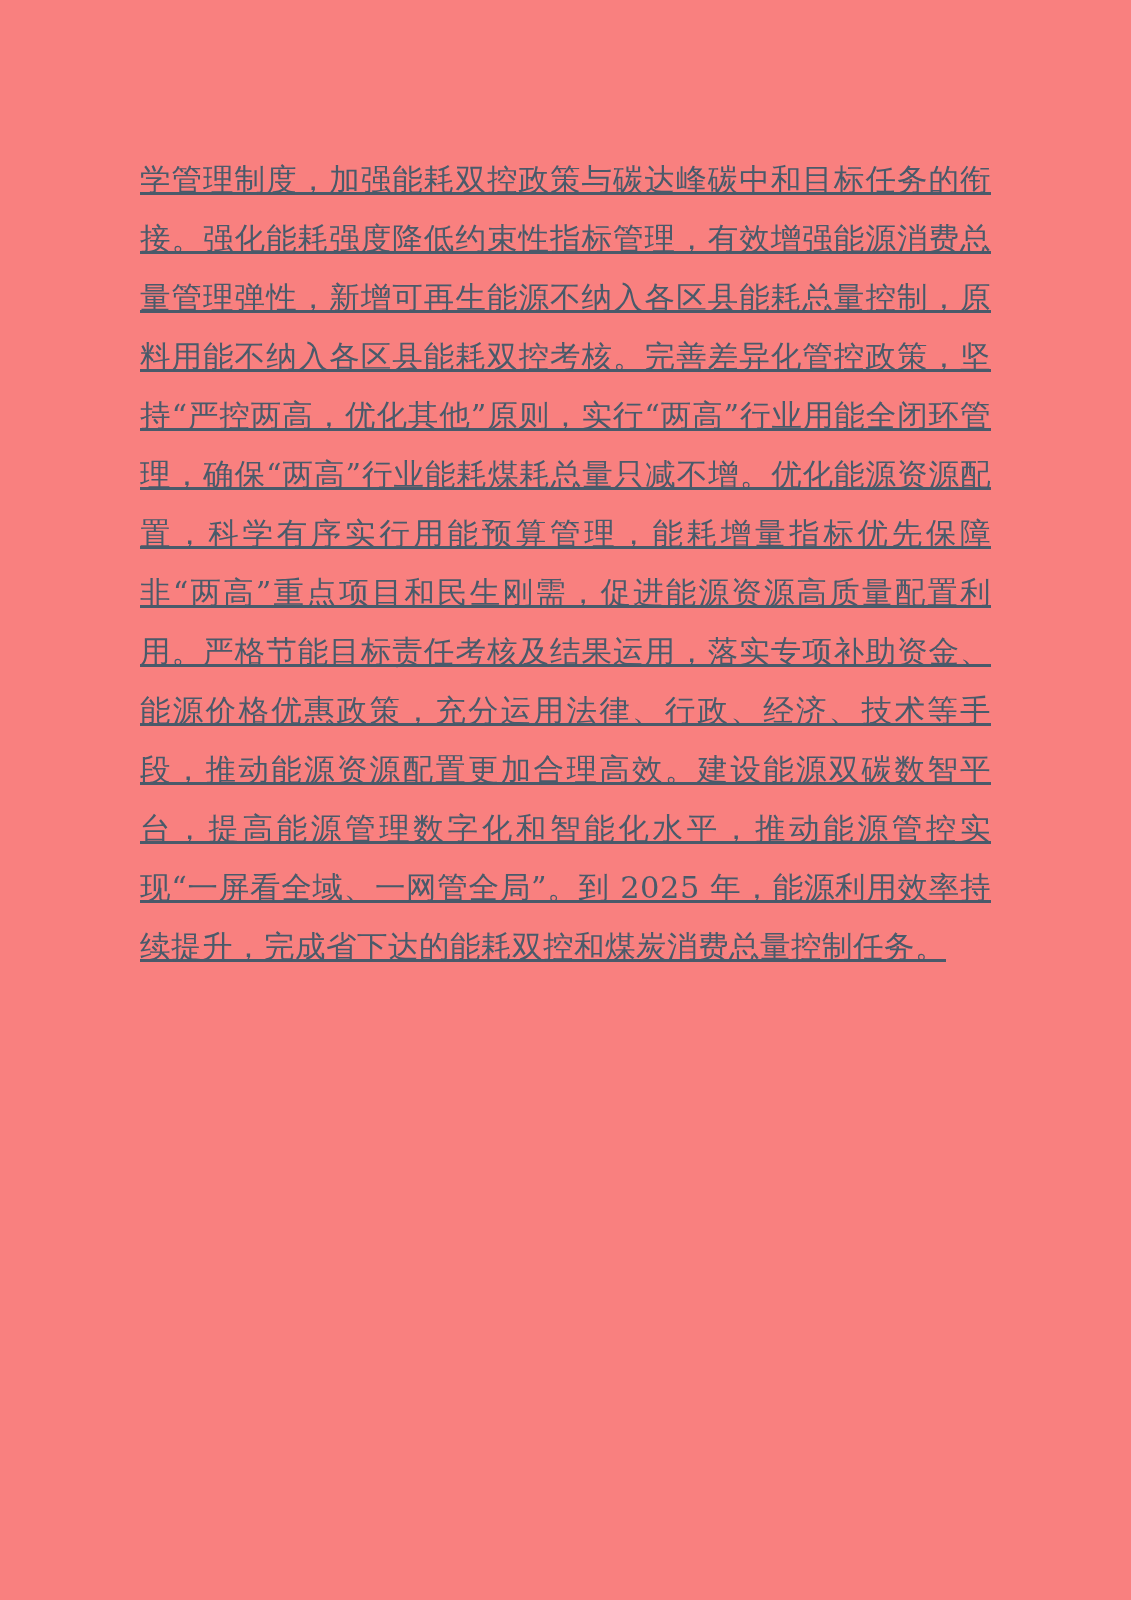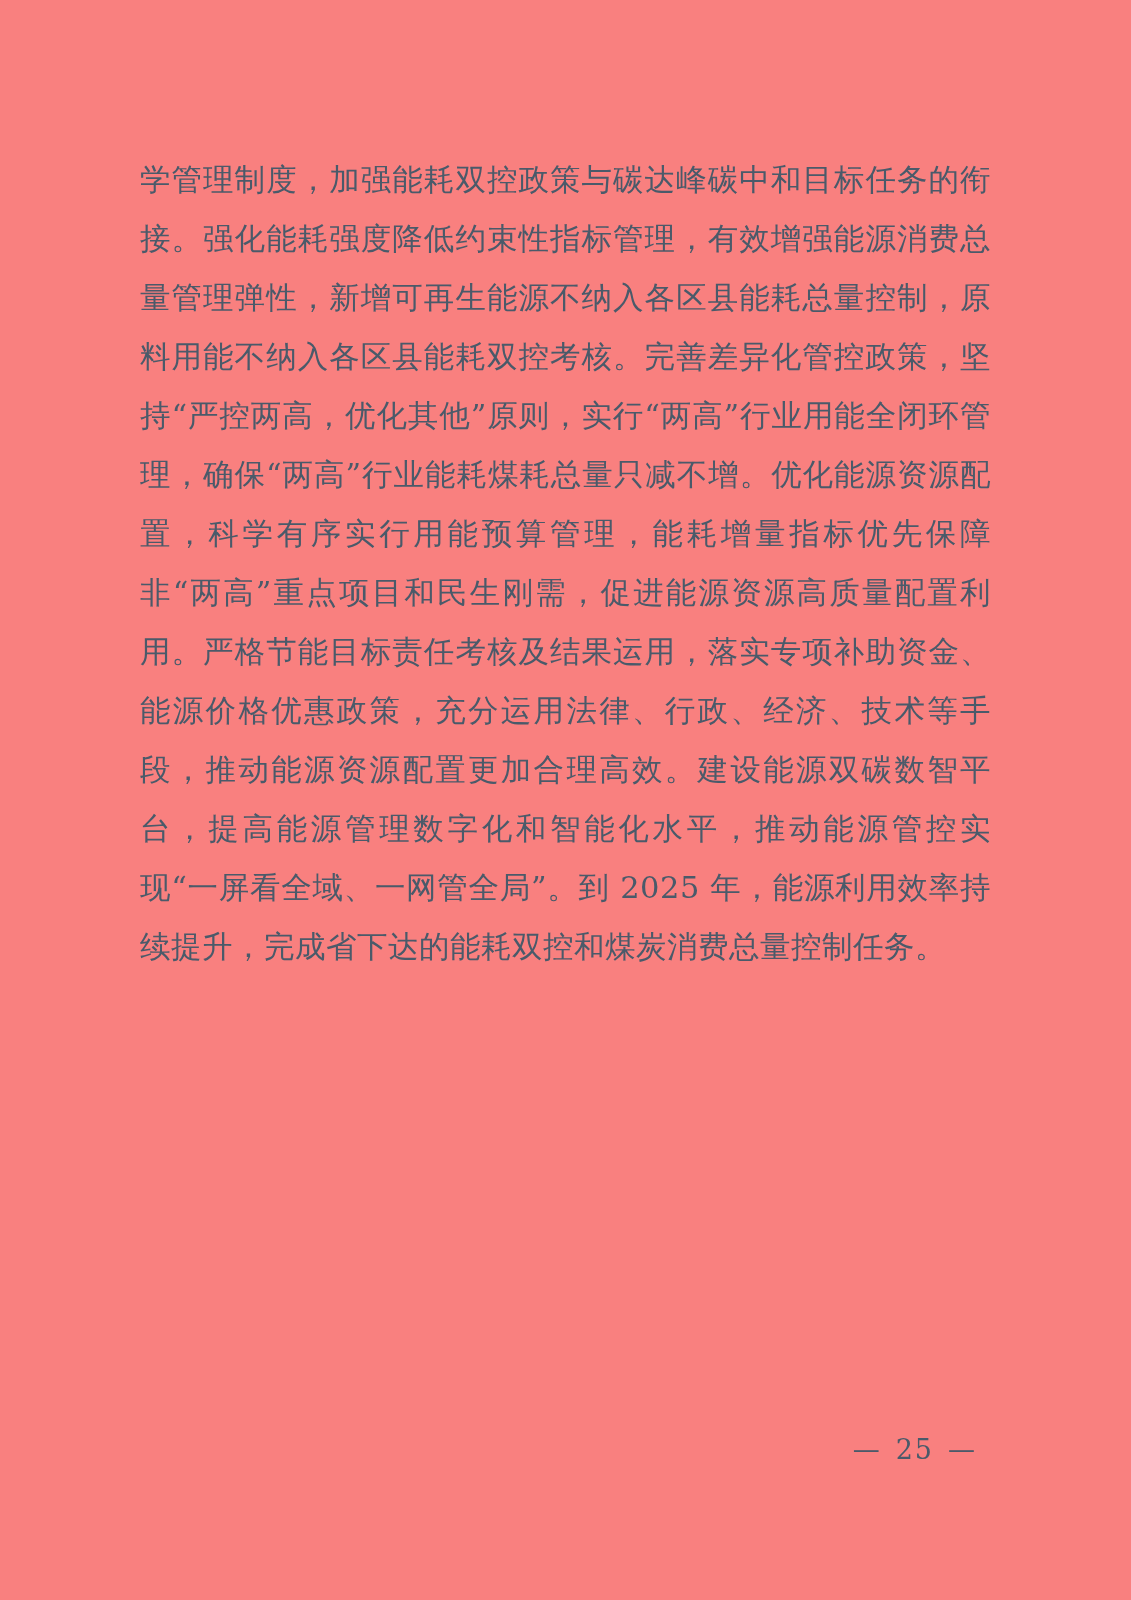--- a/index.html
+++ b/index.html
@@ -24,20 +24,21 @@
     color: #4a5a6a;
     font-size: 30.5px;
     line-height: 59px;
     text-align: justify;
     text-justify: inter-ideograph;
     letter-spacing: 0.5px;
   }
   .para {
     margin: 0;
     text-indent: 0;
+    text-decoration: underline;
   }
   .para + .para {
     margin-top: 4px;
   }
   .indent {
     text-indent: 61px;
   }
   .page-number {
     position: absolute;
     left: 0;
@@ -54,16 +55,13 @@
     padding: 0 14px;
   }
 </style>
 </head>
 <body>
 
 <div class="page">
   <div class="doc-body">
     <p class="para">学管理制度，加强能耗双控政策与碳达峰碳中和目标任务的衔接。强化能耗强度降低约束性指标管理，有效增强能源消费总量管理弹性，新增可再生能源不纳入各区县能耗总量控制，原料用能不纳入各区县能耗双控考核。完善差异化管控政策，坚持“严控两高，优化其他”原则，实行“两高”行业用能全闭环管理，确保“两高”行业能耗煤耗总量只减不增。优化能源资源配置，科学有序实行用能预算管理，能耗增量指标优先保障非“两高”重点项目和民生刚需，促进能源资源高质量配置利用。严格节能目标责任考核及结果运用，落实专项补助资金、能源价格优惠政策，充分运用法律、行政、经济、技术等手段，推动能源资源配置更加合理高效。建设能源双碳数智平台，提高能源管理数字化和智能化水平，推动能源管控实现“一屏看全域、一网管全局”。到 2025 年，能源利用效率持续提升，完成省下达的能耗双控和煤炭消费总量控制任务。</p>
   </div>
-  <div class="page-number">
-    <span class="dash">—</span><span>25</span><span class="dash">—</span>
-  </div>
 </div>
 
 </body></html>

